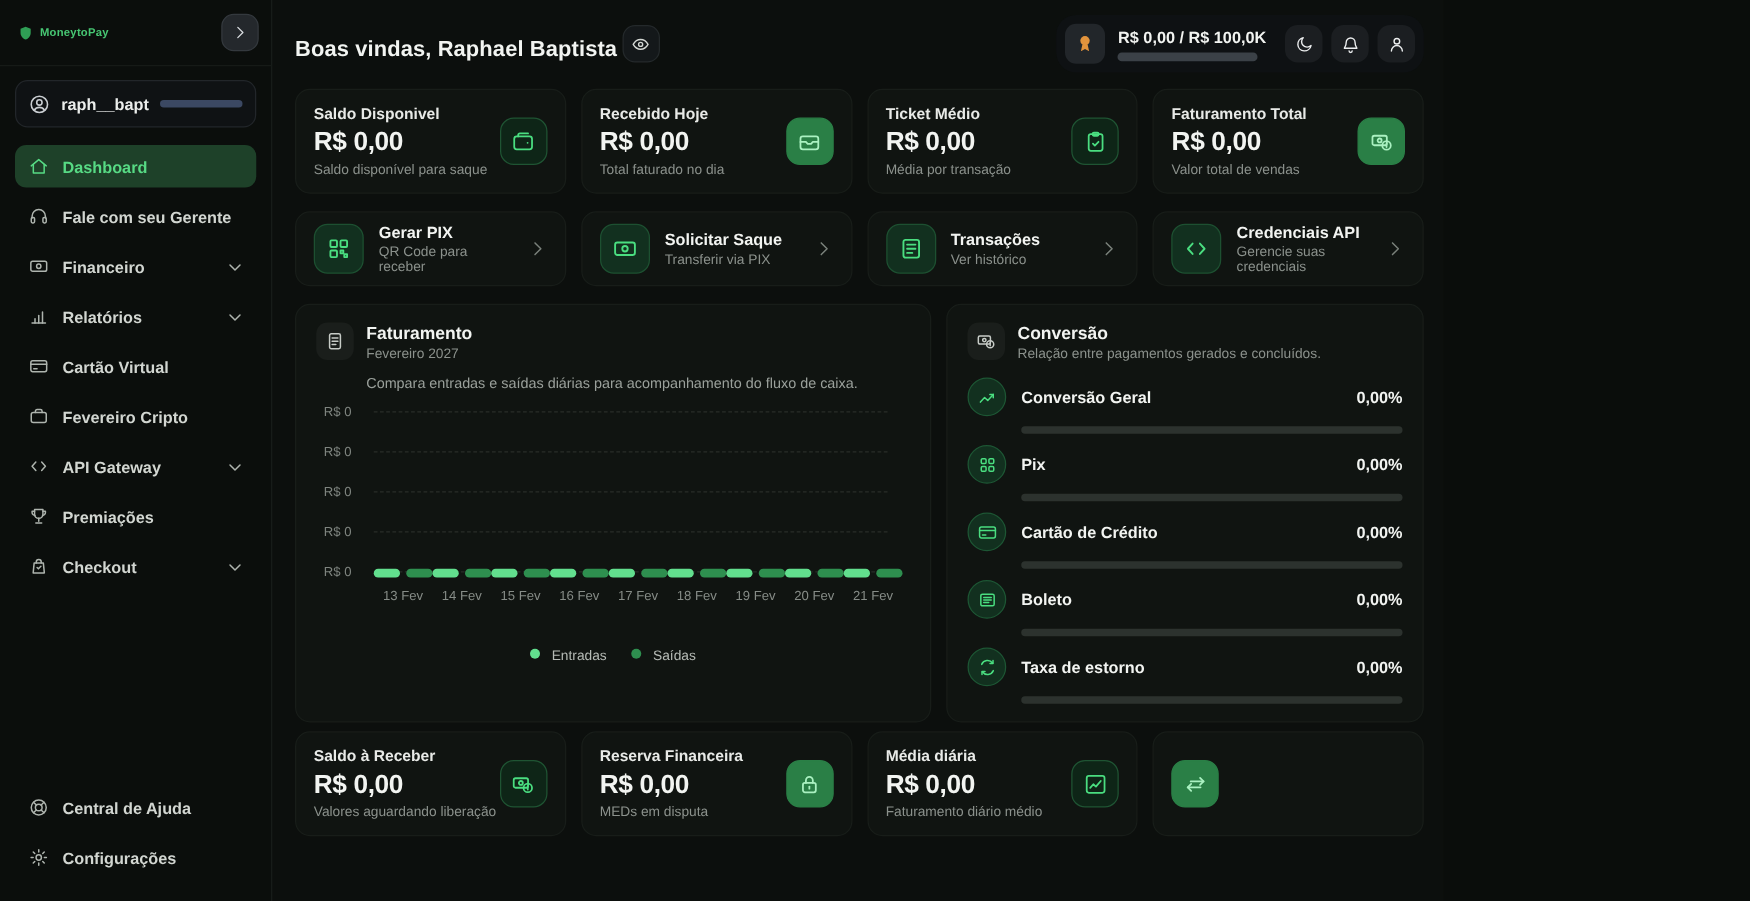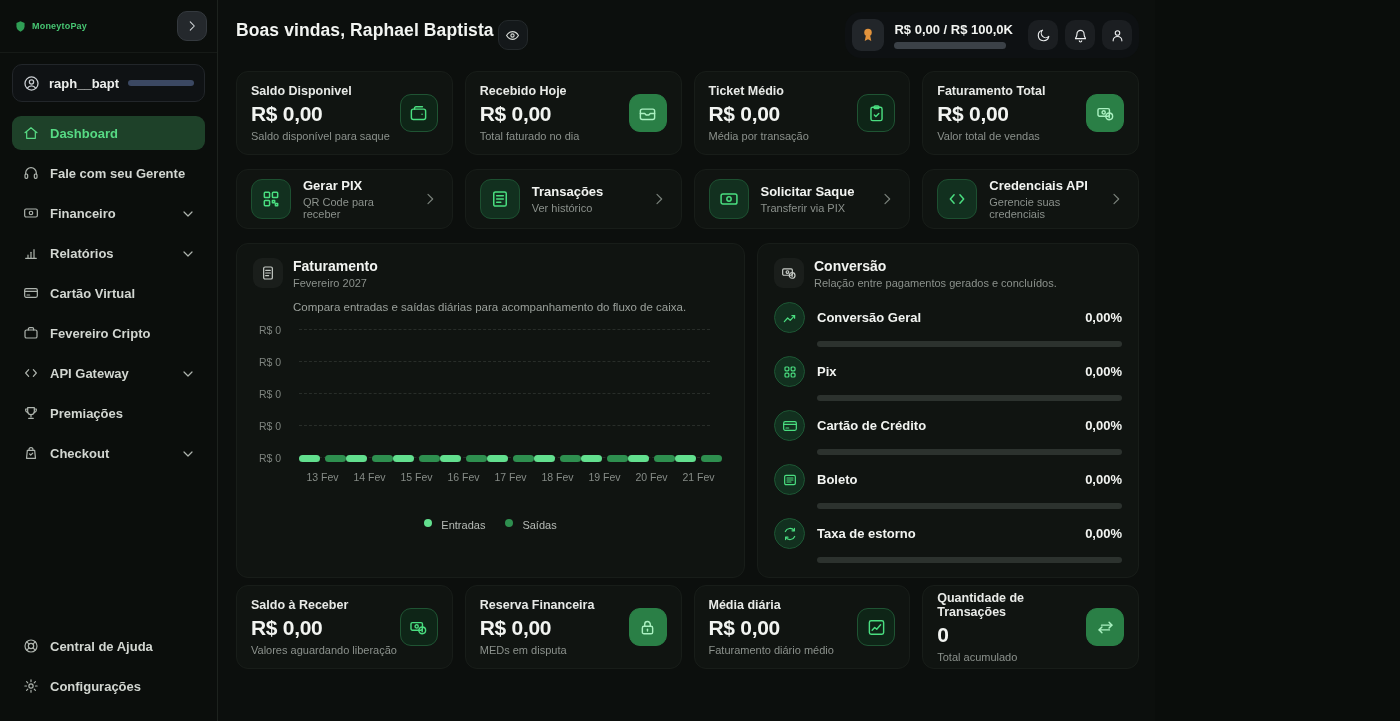--- a/index.html
+++ b/index.html
@@ -23,21 +23,21 @@
   .sb-item { height:34px; margin:0 12px 6px; border-radius:9px; display:flex; align-items:center; gap:11px; padding:0 11px; font-size:13px; font-weight:600; color:#d2d6d1; cursor:pointer; white-space:nowrap; }
   .sb-item .ic { width:16px; height:16px; color:#aeb4ae; flex:none; }
   .sb-item.active { background:#1e4129; color:#57da84; }
   .sb-item.active .ic { color:#57da84; }
   .sb-item .chev { margin-left:auto; width:14px; height:14px; color:#878d87; }
   .sb-footer { margin-top:auto; padding-bottom:12px; }
 
   
   main { flex:1; padding:10px 16px 12px 18px; display:flex; flex-direction:column; background:#0c0f0d; }
   .main-header { display:flex; align-items:center; justify-content:space-between; margin:2px 0 13px; }
-  .welcome-wrap { display:flex; align-items:flex-start; gap:4px; }
+  .welcome-wrap { display:flex; align-items:flex-end; gap:4px; }
   .welcome { font-size:17.5px; font-weight:800; letter-spacing:.1px; }
   .eye-btn { width:30px; height:30px; border-radius:10px; background:#14181a; border:1px solid #24292b; color:#d3d7d3; display:flex; align-items:center; justify-content:center; cursor:pointer; }
   .eye-btn .ic { width:15px; height:15px; }
   .top-right { display:flex; align-items:center; background:#0e1113; border-radius:16px; padding:7px; gap:7px; }
   .goal { display:flex; align-items:center; gap:10px; padding-right:8px; }
   .medal-tile { width:32px; height:32px; border-radius:9px; background:#22262a; display:flex; align-items:center; justify-content:center; color:#e2933c; flex:none; }
   .medal-tile .ic { width:18px; height:18px; }
   .goal-text { font-size:13px; font-weight:800; white-space:nowrap; }
   .goal-track { margin-top:5px; width:112px; height:7px; border-radius:4px; background:#3b4147; overflow:hidden; }
   .goal-fill { height:100%; background:#e2933c; border-radius:4px; }
@@ -397,44 +397,44 @@
           </div>
           <span class="action-chev">
             <svg class="ic" viewBox="0 0 24 24" fill="none" stroke="currentColor" stroke-width="1.8" stroke-linecap="round" stroke-linejoin="round">
               <path d="M9 5l7 7-7 7"></path>
             </svg>
           </span>
         </div>
         <div class="action-card">
           <span class="action-tile">
             <svg class="ic" viewBox="0 0 24 24" fill="none" stroke="currentColor" stroke-width="1.8" stroke-linecap="round" stroke-linejoin="round">
+              <rect x="2.5" y="6" width="19" height="12" rx="2.2"></rect>
+              <circle cx="12" cy="12" r="2.6"></circle>
+            </svg>
+          </span>
+          <div class="action-info">
+            <div class="t">Solicitar Saque</div>
+            <div class="s">Transferir via PIX</div>
+          </div>
+          <span class="action-chev">
+            <svg class="ic" viewBox="0 0 24 24" fill="none" stroke="currentColor" stroke-width="1.8" stroke-linecap="round" stroke-linejoin="round">
+              <path d="M9 5l7 7-7 7"></path>
+            </svg>
+          </span>
+        </div>
+        <div class="action-card">
+          <span class="action-tile">
+            <svg class="ic" viewBox="0 0 24 24" fill="none" stroke="currentColor" stroke-width="1.8" stroke-linecap="round" stroke-linejoin="round">
               <rect x="4.5" y="3.5" width="15" height="17" rx="2"></rect>
               <path d="M8 8h8M8 12h8M8 16h5"></path>
             </svg>
           </span>
           <div class="action-info">
             <div class="t">Transações</div>
             <div class="s">Ver histórico</div>
-          </div>
-          <span class="action-chev">
-            <svg class="ic" viewBox="0 0 24 24" fill="none" stroke="currentColor" stroke-width="1.8" stroke-linecap="round" stroke-linejoin="round">
-              <path d="M9 5l7 7-7 7"></path>
-            </svg>
-          </span>
-        </div>
-        <div class="action-card">
-          <span class="action-tile">
-            <svg class="ic" viewBox="0 0 24 24" fill="none" stroke="currentColor" stroke-width="1.8" stroke-linecap="round" stroke-linejoin="round">
-              <rect x="2.5" y="6" width="19" height="12" rx="2.2"></rect>
-              <circle cx="12" cy="12" r="2.6"></circle>
-            </svg>
-          </span>
-          <div class="action-info">
-            <div class="t">Solicitar Saque</div>
-            <div class="s">Transferir via PIX</div>
           </div>
           <span class="action-chev">
             <svg class="ic" viewBox="0 0 24 24" fill="none" stroke="currentColor" stroke-width="1.8" stroke-linecap="round" stroke-linejoin="round">
               <path d="M9 5l7 7-7 7"></path>
             </svg>
           </span>
         </div>
         <div class="action-card">
           <span class="action-tile">
             <svg class="ic" viewBox="0 0 24 24" fill="none" stroke="currentColor" stroke-width="1.8" stroke-linecap="round" stroke-linejoin="round">
@@ -702,25 +702,20 @@
             <div class="s">Faturamento diário médio</div>
           </div>
           <span class="tile outline">
             <svg class="ic" viewBox="0 0 24 24" fill="none" stroke="currentColor" stroke-width="1.8" stroke-linecap="round" stroke-linejoin="round">
               <rect x="3" y="3.5" width="18" height="17" rx="2.2"></rect>
               <path d="M6.5 15.5l3.2-3.6 2.6 2.3 4.9-5.6"></path>
             </svg>
           </span>
         </div>
         <div class="stat-card">
-          <div class="stat-info">
-            <div class="t">Quantidade de Transações</div>
-            <div class="v">0</div>
-            <div class="s">Total acumulado</div>
-          </div>
           <span class="tile filled">
             <svg class="ic" viewBox="0 0 24 24" fill="none" stroke="currentColor" stroke-width="1.8" stroke-linecap="round" stroke-linejoin="round">
               <path d="M16.5 5.5L20 9l-3.5 3.5"></path>
               <path d="M20 9H7"></path>
               <path d="M7.5 18.5L4 15l3.5-3.5"></path>
               <path d="M4 15h13"></path>
             </svg>
           </span>
         </div>
       </section>

